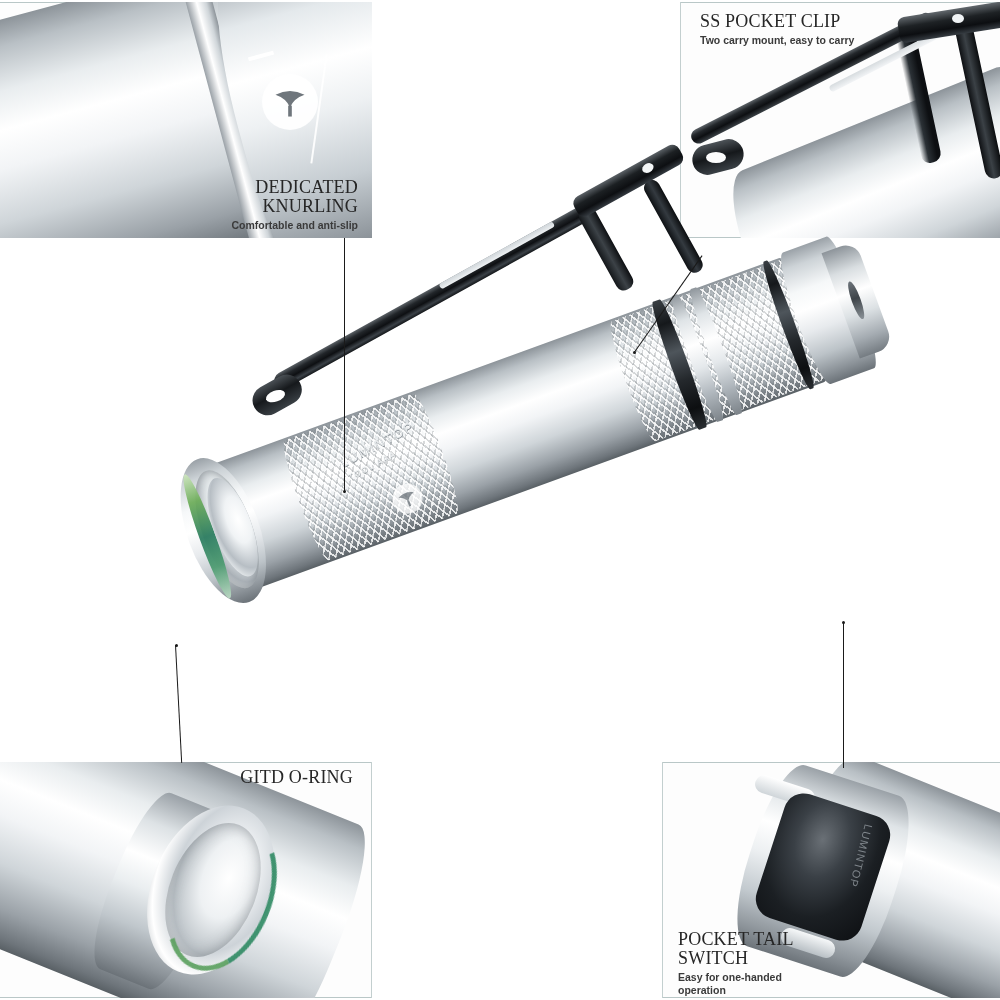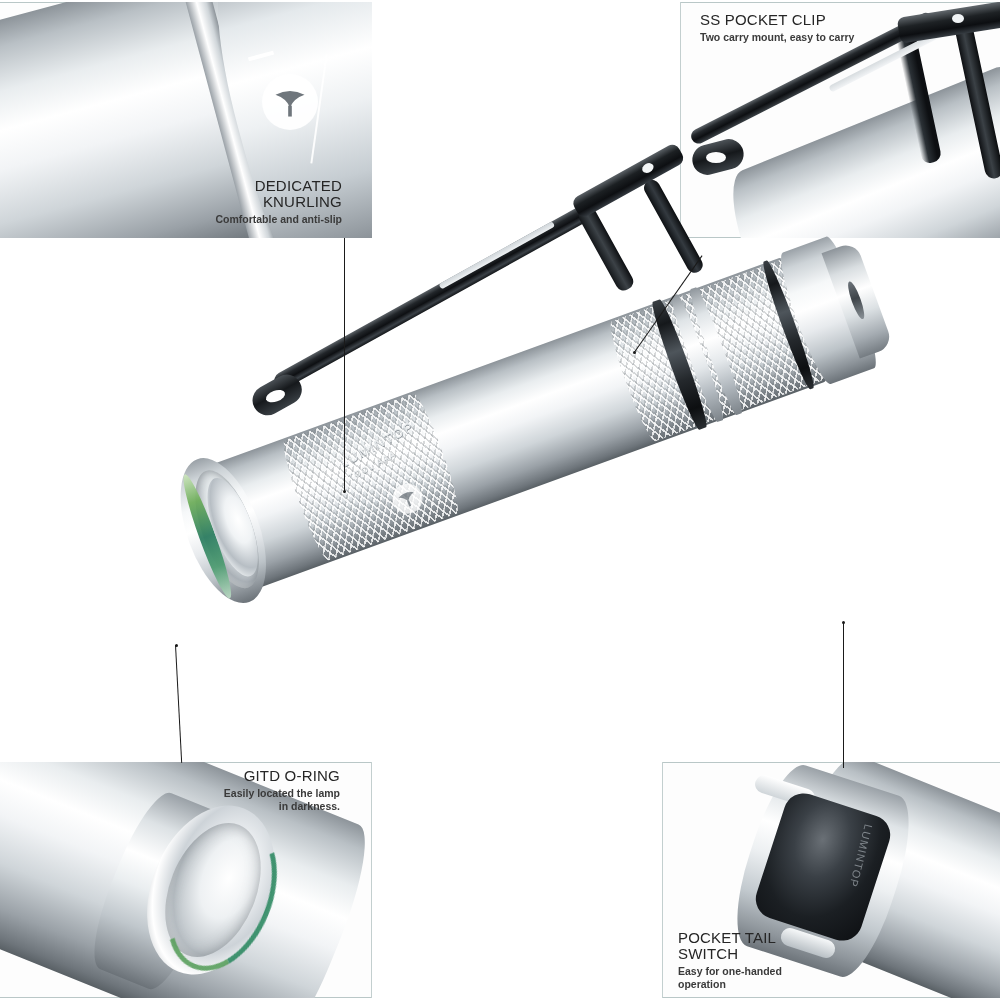--- a/index.html
+++ b/index.html
@@ -12,22 +12,22 @@
 
   
   .panel{position:absolute;background:#fdfdfd;overflow:hidden;}
   .panel .edge{position:absolute;left:0;right:0;height:1px;background:#b9c7c7;}
   .panel .edge.t{top:0;}
   .panel .edge.b{bottom:0;}
   .panel .vedge{position:absolute;top:0;bottom:0;width:1px;background:#c3cfcf;}
 
   .cap{position:absolute;z-index:12;}
   .cap .t1{
-    font-size:15px;letter-spacing:.2px;color:#262626;line-height:1.06;
-    font-weight:400;white-space:pre-line;
+    font-size:18px;letter-spacing:.2px;color:#262626;line-height:1.06;
+    font-weight:400;white-space:pre-line;font-family:Liberation Serif, serif;
   }
   .cap .t2{
     font-size:10.5px;color:#3a3a3a;line-height:1.22;margin-top:3px;
     font-weight:600;white-space:pre-line;
   }
   .cap.right .t1,.cap.right .t2{text-align:right;}
   .knurl{
     background-image:
       repeating-linear-gradient(58deg,rgba(255,255,255,.85) 0 1.6px,rgba(120,126,130,.30) 1.6px 3.2px,rgba(255,255,255,0) 3.2px 6.4px),
       repeating-linear-gradient(-58deg,rgba(255,255,255,.85) 0 1.6px,rgba(120,126,130,.30) 1.6px 3.2px,rgba(255,255,255,0) 3.2px 6.4px);
@@ -371,21 +371,21 @@
     <div class="headTL"></div>
     <div class="dash"></div>
     <div class="slash"></div>
     <div class="logoTL">
       <svg width="40" height="40" viewBox="0 0 22 22" aria-hidden="true">
         <path d="M3 7 Q11 3 19 7 Q13 9 11 14 Q9 9 3 7 Z" fill="#6f767c"></path>
         <path d="M11 13 L11 19" stroke="#6f767c" stroke-width="2"></path>
       </svg>
     </div>
   </div>
-  <div class="cap right" style="left:152px;top:178px;width:190px;">
+  <div class="cap right" style="left:168px;top:178px;width:190px;">
     <div class="t1">DEDICATED
 KNURLING</div>
     <div class="t2">Comfortable and anti-slip</div>
   </div>
 
   <div class="panel" id="p-clip">
     <div class="edge t"></div>
     <div class="edge b"></div>
     <div class="vedge" style="left:0;"></div>
     <div class="tubeTR shade-h knurl"></div>
@@ -406,24 +406,22 @@
   <div class="panel" id="p-oring">
     <div class="edge t"></div>
     <div class="edge b"></div>
     <div class="vedge" style="right:0;"></div>
     <div class="tubeBL shade-h knurl-lg"></div>
     <div class="headBL"></div>
     <div class="bezBL"></div>
     <div class="innerBL"></div>
     <div class="ringBL"></div>
   </div>
-  <div class="cap right" style="left:150px;top:768px;width:190px;">
+  <div class="cap right" style="left:163px;top:768px;width:190px;">
     <div class="t1">GITD O-RING</div>
-    <div class="t2">Easily located the lamp
-in darkness.</div>
   </div>
 
   <div class="panel" id="p-tail">
     <div class="edge t"></div>
     <div class="edge b"></div>
     <div class="vedge" style="left:0;"></div>
     <div class="tubeBR shade-h knurl-lg"></div>
     <div class="capBR"></div>
     <div class="crenA"></div>
     <div class="switchBR"></div>

